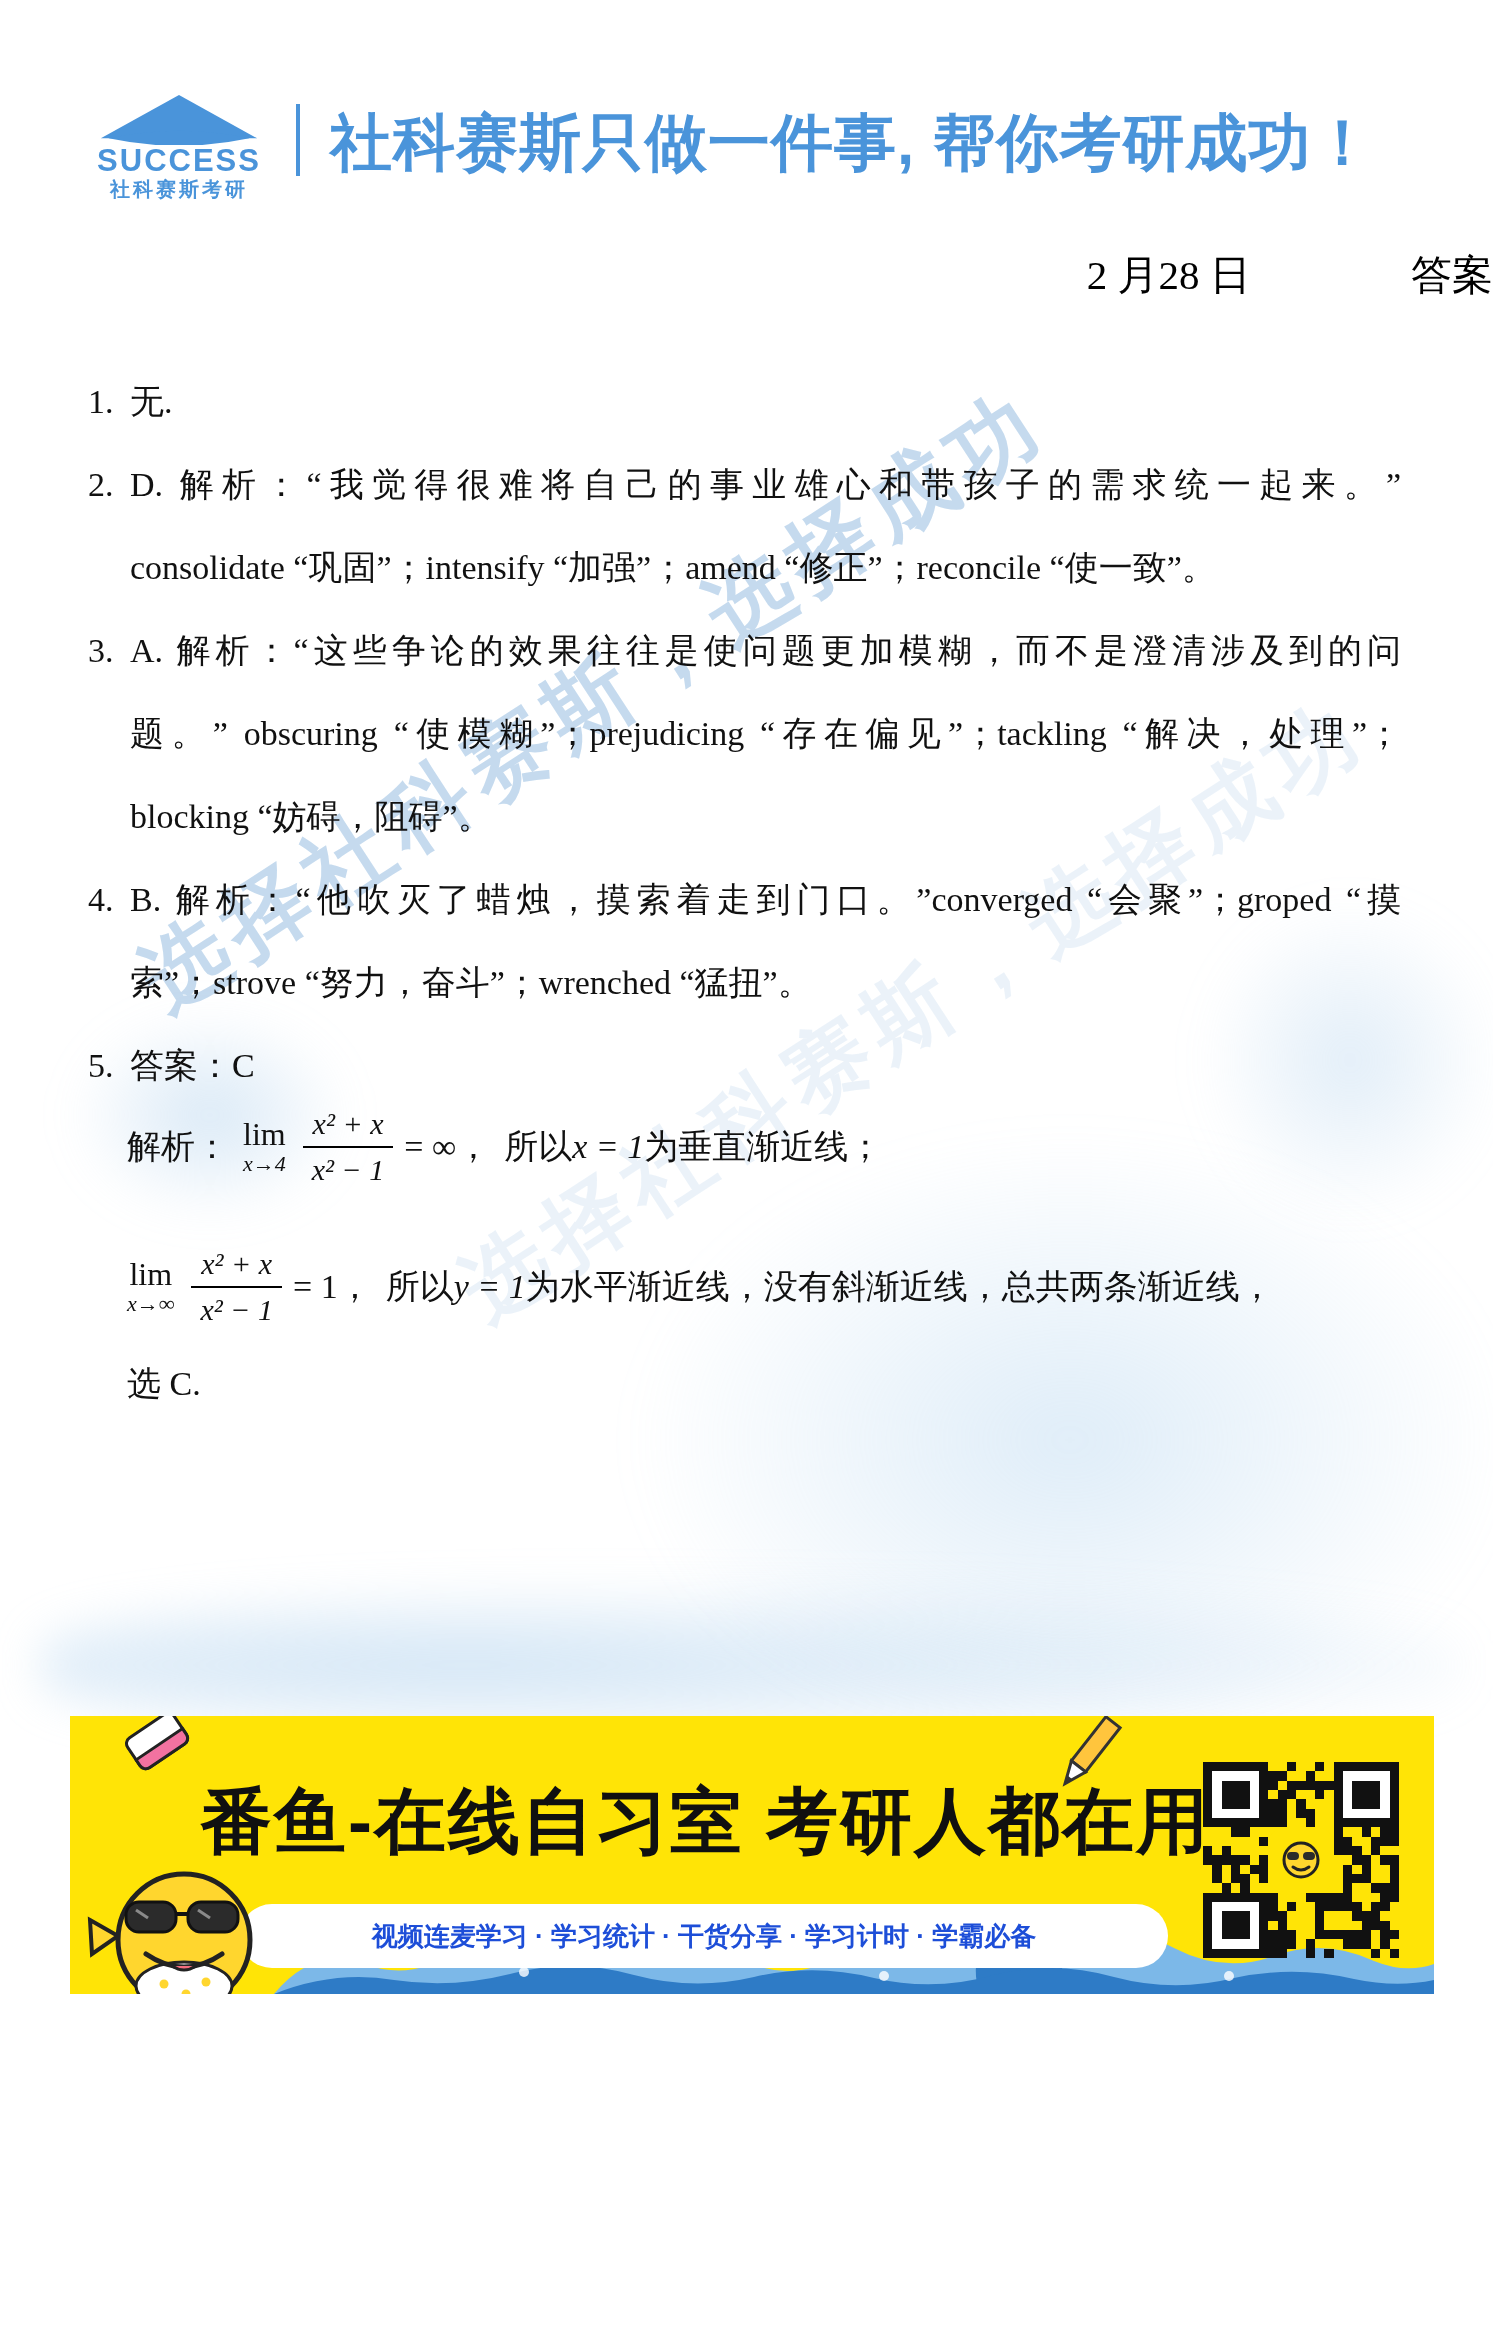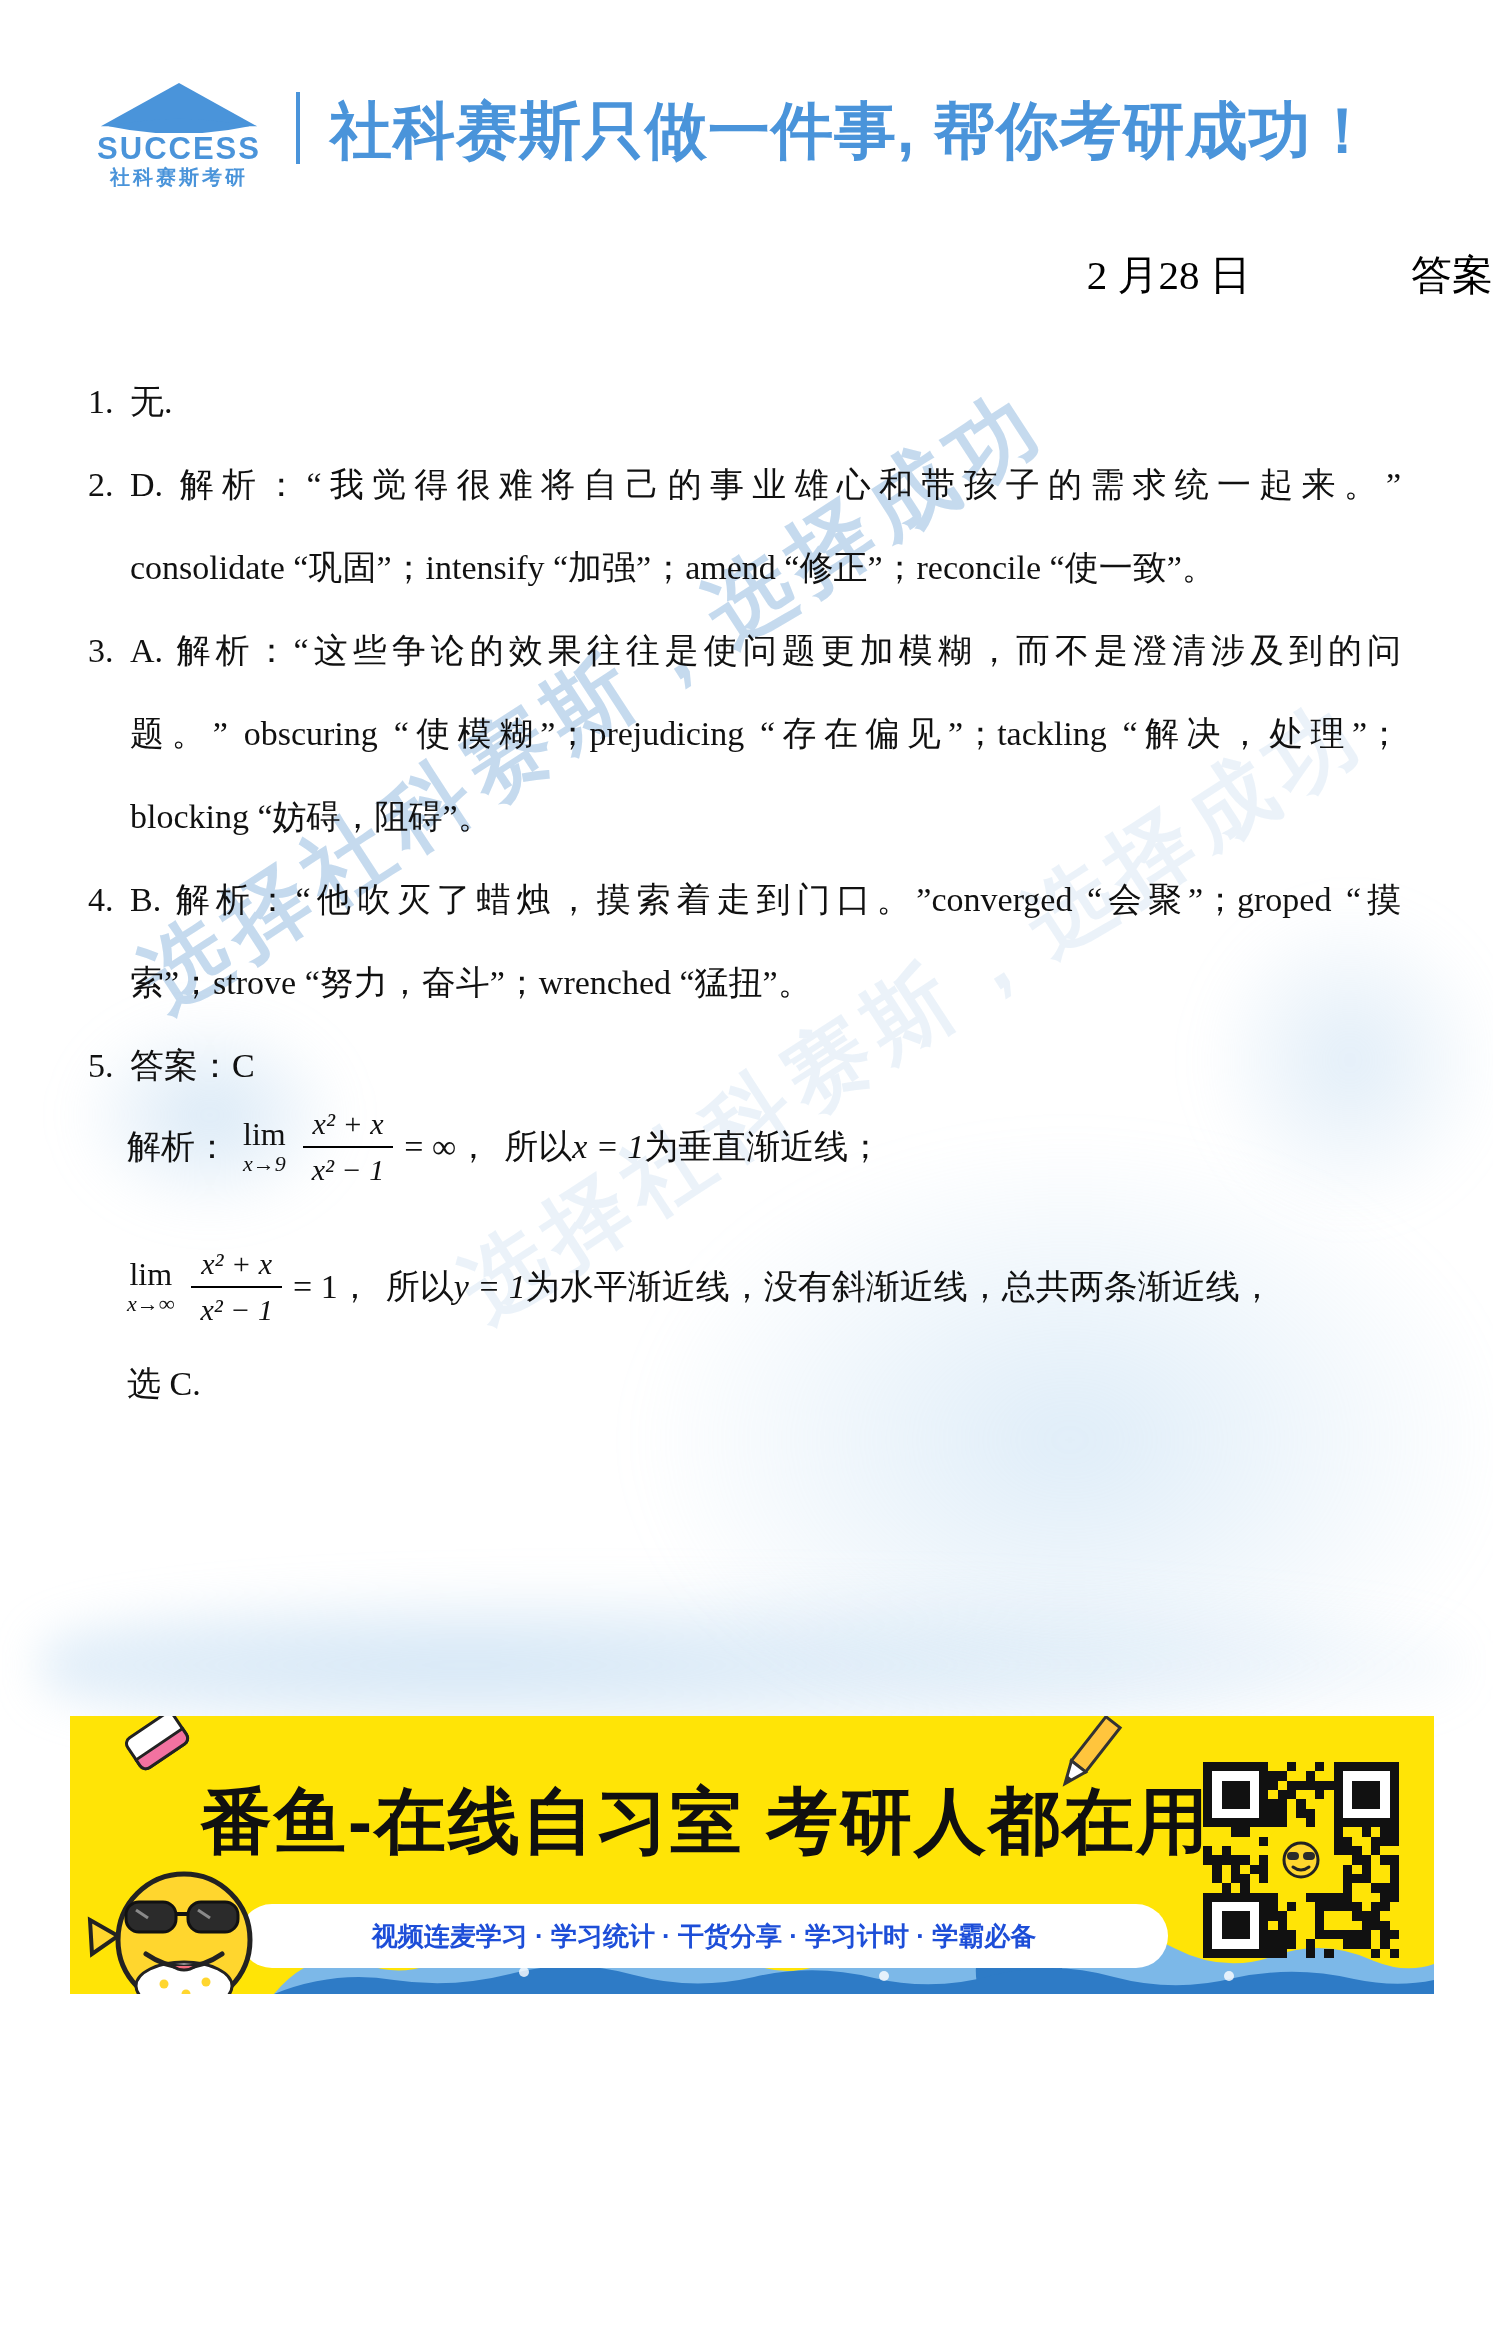--- a/index.html
+++ b/index.html
@@ -1,20 +1,20 @@
 <!DOCTYPE html>
 <html><head>
 <meta charset="utf-8">
 <style>
   html,body{margin:0;padding:0;background:#fff;}
   .page{position:relative;width:1493px;height:2345px;background:#ffffff;overflow:hidden;
         font-family:"Liberation Serif","DejaVu Serif",serif;color:#111;}
 
   
-  .header{position:absolute;top:68px;left:88px;right:70px;height:134px;display:flex;align-items:center;}
+  .header{position:absolute;top:80px;left:88px;right:70px;height:134px;display:flex;align-items:center;}
   .logo{width:182px;display:flex;flex-direction:column;align-items:center;flex:none;}
   .logo-mark{width:160px;height:52px;}
   .logo-text{font-family:"Liberation Sans","DejaVu Sans",sans-serif;font-weight:bold;
              font-size:31px;letter-spacing:2px;color:#4a94da;line-height:1.05;}
   .logo-sub{font-family:"Liberation Sans","DejaVu Sans",sans-serif;font-weight:bold;
             font-size:20px;letter-spacing:3px;color:#4a94da;line-height:1.15;}
   .header-divider{width:4px;height:72px;background:#4a94da;margin:0 30px 14px 26px;flex:none;}
   .slogan{font-family:"Liberation Sans","DejaVu Sans",sans-serif;font-weight:900;
           font-size:62px;color:#4a94da;letter-spacing:1px;white-space:nowrap;margin-top:-8px;}
 
@@ -142,21 +142,21 @@
       <div class="ans-lines">
           <div class="ans-line">答案：C</div>
         </div>
     </div>
   </div>
 
   <div class="math-row math-row1">
     <span>解析：</span>
     <span class="lim-stack">
       <span class="lim-word">lim</span>
-      <span class="lim-sub">x→9</span>
+      <span class="lim-sub">x→4</span>
     </span>
     <span class="frac">
       <span class="num">x² + x</span>
       <span class="den">x² − 1</span>
     </span>
     <span class="math-rhs">= ∞，</span>
     <span>所以</span>
     <span class="math-var">x = 1</span>
     <span>为垂直渐近线；</span>
   </div>

